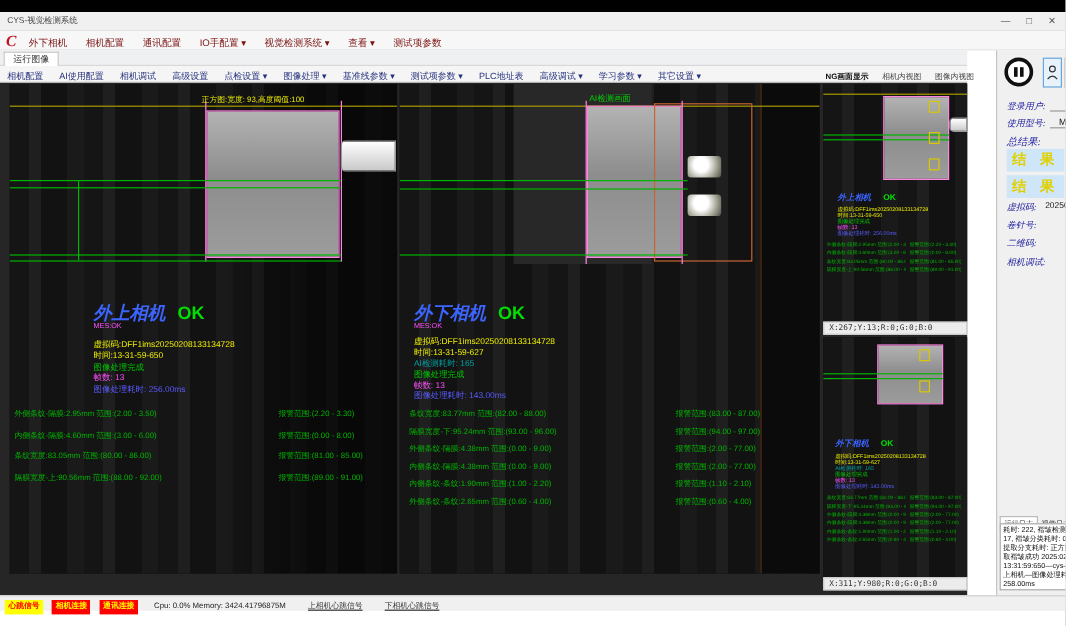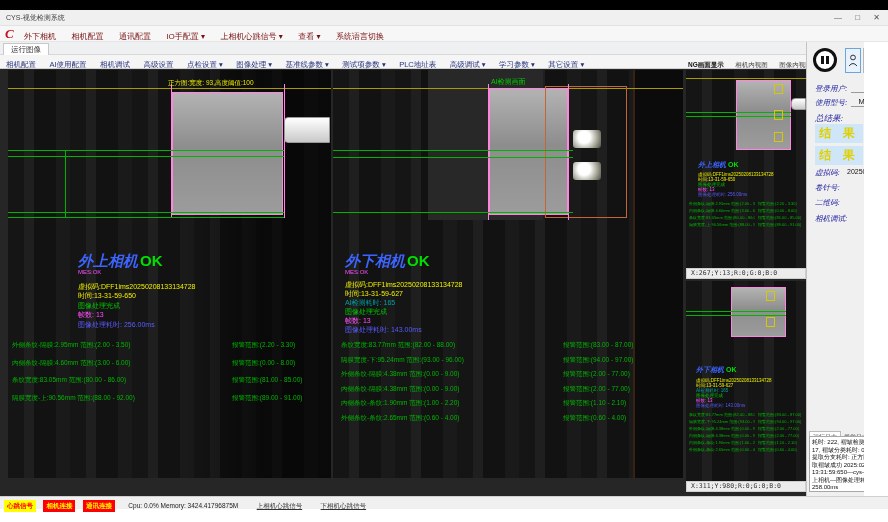--- a/index.html
+++ b/index.html
@@ -44,41 +44,41 @@
   .film { position:absolute; background:linear-gradient(180deg,#b3b3b3,#8d8d8d 45%,#9c9c9c); border:1px solid #ff85e0; }
   .connector { position:absolute; background:linear-gradient(180deg,#ffffff,#c9c9c9); border-radius:4px 0 0 4px; border:1px solid #9a9a9a; }
   .roi-orange { position:absolute; border:1px solid #c86432; }
   .spot { position:absolute; border-radius:3px; background:radial-gradient(circle at 40% 40%, #fff 0 30%, #9a9a8a 70%, #4a4a44); }
   .ybox { position:absolute; border:1px solid #d8c800; }
   .ovl-label { position:absolute; font-size:6.5px; color:#e8e800; white-space:nowrap; }
   .ovl-green { position:absolute; font-size:7px; color:#00d000; white-space:nowrap; }
 
   
   .p-title { position:absolute; font:italic bold 15px "Liberation Serif","DejaVu Serif",serif; color:#3c64ff; white-space:nowrap; }
-  .p-title .ok { font:bold 15px "Liberation Sans",sans-serif; color:#00e000; font-style:normal; margin-left:2px; }
+  .p-title .ok { font:bold 15px "Liberation Sans",sans-serif; color:#00e000; font-style:normal; margin-left:10px; }
   .p-note { position:absolute; font-size:6px; color:#ff50ff; }
   .iline { position:absolute; font-size:7px; white-space:nowrap; }
   .t-yellow { color:#f0f000; } .t-green { color:#00c800; } .t-mag { color:#ff50ff; }
   .t-blue { color:#5a5aff; } .t-teal { color:#00a0a0; }
   .mrow { position:absolute; width:100%; font-size:6.5px; color:#00b400; white-space:nowrap; }
   .mrow .rtext { position:absolute; left:4px; }
   .mrow .ralarm { position:absolute; left:224px; }
   .mid .mrow .rtext { left:8px; }
   .mid .mrow .ralarm { left:230px; }
 
   
   .mini .p-title { font-size:7px; }
   .mini .p-title .ok { font-size:7px; }
   .mini .iline { font-size:4.5px; }
   .mini .mrow { font-size:4px; }
   .mini .mrow .rtext { left:3px; max-width:66px; overflow:hidden; }
   .mini .mrow .ralarm { left:72px; max-width:46px; overflow:hidden; }
 
   
-  .sidebar { left:806px; top:42px; width:58px; height:454px; background:#f0f0f0; border-left:1px solid #c4c4c4; overflow:hidden; }
+  .sidebar { left:830px; top:42px; width:58px; height:454px; background:#f0f0f0; border-left:1px solid #c4c4c4; overflow:hidden; }
   .pausebtn { position:absolute; left:6px; top:6px; width:24px; height:24px; border:3px solid #111; border-radius:50%; background:#fff; }
   .pausebtn i { position:absolute; top:5px; width:3px; height:8px; background:#111; }
   .pausebtn i.b1 { left:5px; } .pausebtn i.b2 { left:10px; }
   .sbtn { position:absolute; top:6px; height:25px; border:1px solid #b8b8b8; background:#fafafa; display:flex; align-items:center; justify-content:center; }
   .sbtn.sel { border:1px solid #6aa6dc; background:#e8f2fc; }
   .slabel { position:absolute; font:italic 7.5px "Liberation Serif","DejaVu Serif",serif; color:#2222a0; white-space:nowrap; }
   .svalue { position:absolute; font-size:7.5px; color:#111; border-bottom:1px solid #9a9a9a; min-width:34px; white-space:nowrap;text-align:right; }
   .resultbox { position:absolute; left:8px; width:48px; height:19px; background:#cfe6f8; color:#e0d000; font-weight:bold; font-size:12px; letter-spacing:4px; text-align:center; line-height:19px; }
   .logtabs { position:absolute; left:2px; top:383px; white-space:nowrap; }
   .ltab { display:inline-block; font-size:6px; color:#333; padding:1px 3px; cursor:default; }
@@ -110,23 +110,23 @@
     </span>
   </div>
 
   <div class="abs menubar">
     <span class="logo">C</span>
     <span class="menuitems">
       <span class="mi">外下相机</span>
       <span class="mi">相机配置</span>
       <span class="mi">通讯配置</span>
       <span class="mi">IO手配置 ▾</span>
-      <span class="mi">上相机心跳信号 ▾</span>
+      <span class="mi">视觉检测系统 ▾</span>
       <span class="mi">查看 ▾</span>
-      <span class="mi">系统语言切换</span>
+      <span class="mi">测试项参数</span>
     </span>
   </div>
 
   <div class="abs tabrow">
     <span class="tab-active">运行图像</span>
   </div>
 
   <div class="abs toolbarrow">
     <span class="ti">相机配置</span>
     <span class="ti">AI使用配置</span>

